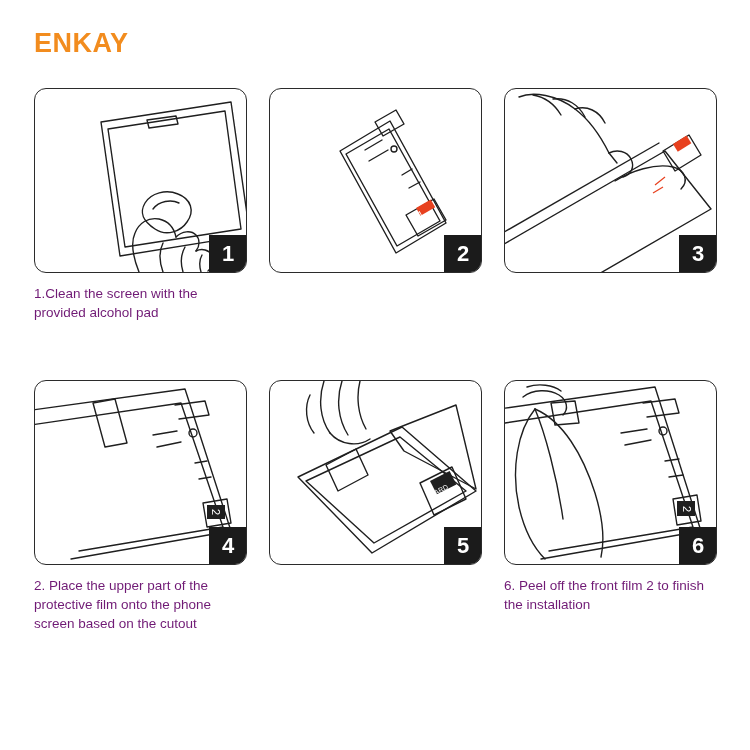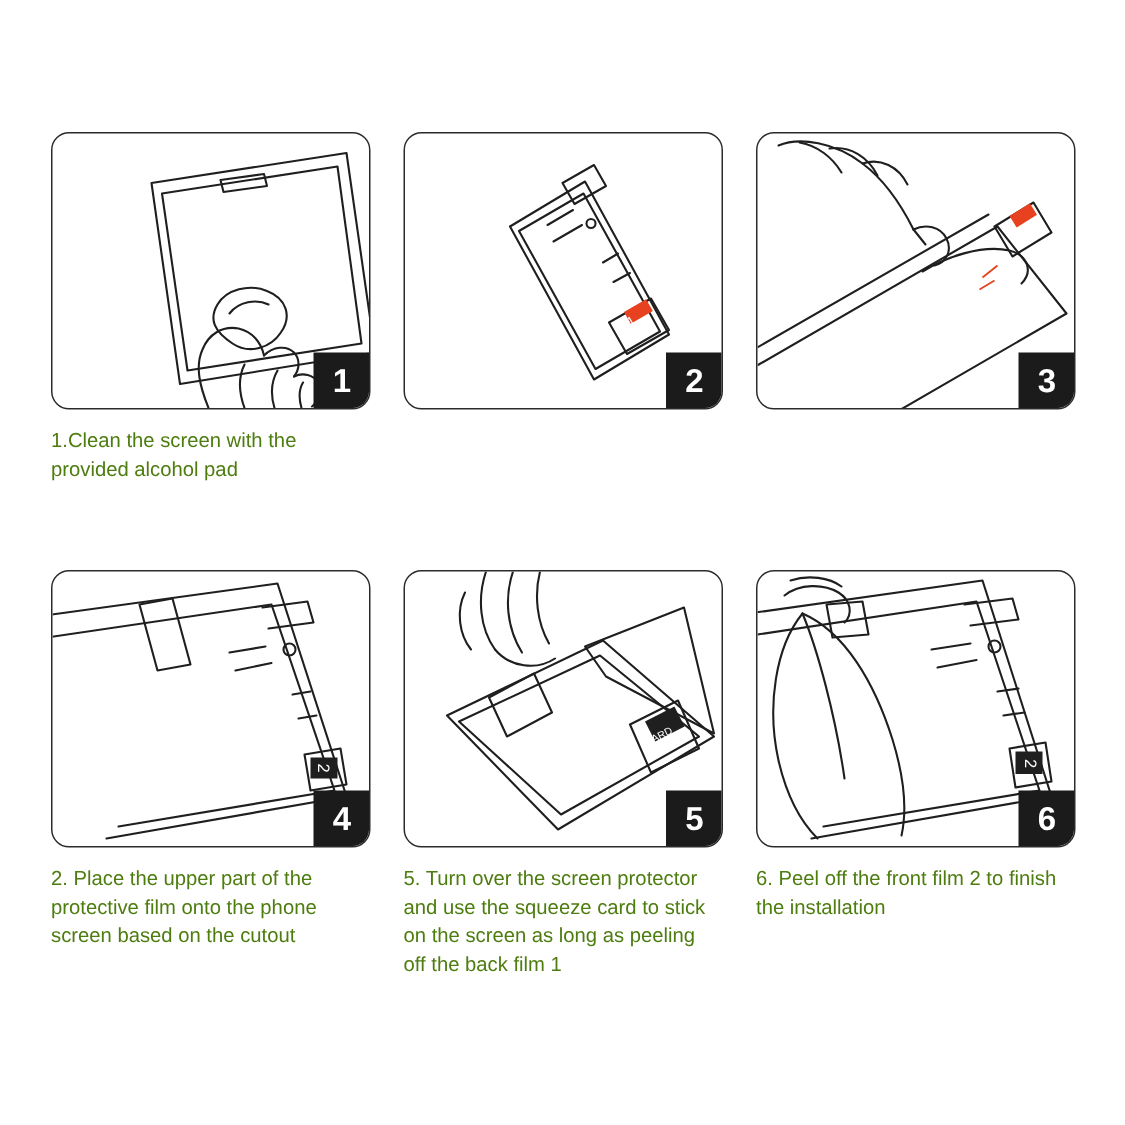--- a/index.html
+++ b/index.html
@@ -66,32 +66,33 @@
     font-weight: bold;
     display: flex;
     align-items: center;
     justify-content: center;
     font-family: "Liberation Sans", sans-serif;
   }
   .caption {
     margin-top: 11px;
     font-size: 13.5px;
     line-height: 19px;
-    color: #4d7c0f;
+    color: #701a75;
     min-height: 76px;
     padding-right: 4px;
   }
   .row2 .panel { margin-top: 0; }
   svg { display: block; }
 </style>
 </head>
 <body>
 
 <div class="page">
 
+  <div class="brand" style="color: rgb(242, 140, 30);">ENKAY</div>
 
   <div class="grid">
 
     <div class="cell">
       <div class="panel">
         <svg width="211" height="183" viewBox="0 0 211 183">
           <g fill="none" stroke="#1f1f1f" stroke-width="1.4" stroke-linejoin="round" stroke-linecap="round">
 
             <path d="M66 33 L196 13 L215 146 L85 167 Z"></path>
             <path d="M73 40 L190 22 L206 140 L90 158 Z"></path>
@@ -229,21 +230,20 @@
 
             <path d="M150 102 L182 86 L196 118 L164 134 Z"></path>
           </g>
           <g>
             <rect x="160" y="100" width="22" height="15" transform="rotate(-27 160 100)" fill="#1f1f1f"></rect>
             <text x="170" y="112" transform="rotate(-27 170 112)" text-anchor="middle" font-family="Liberation Sans, sans-serif" font-size="7" fill="#ffffff">CARD</text>
           </g>
         </svg>
         <div class="badge">5</div>
       </div>
-      <div class="caption">5. Turn over the screen protector and use the squeeze card to stick on the screen as long as peeling off the back film 1</div>
     </div>
 
     <div class="cell">
       <div class="panel">
         <svg width="211" height="183" viewBox="0 0 211 183">
           <g fill="none" stroke="#1f1f1f" stroke-width="1.4" stroke-linejoin="round" stroke-linecap="round">
 
             <path d="M-6 28 L150 6 L196 150 L36 178"></path>
             <path d="M0 42 L146 20 L188 146 L44 170"></path>
             <path d="M138 22 L170 18 L174 32 L142 36"></path>

